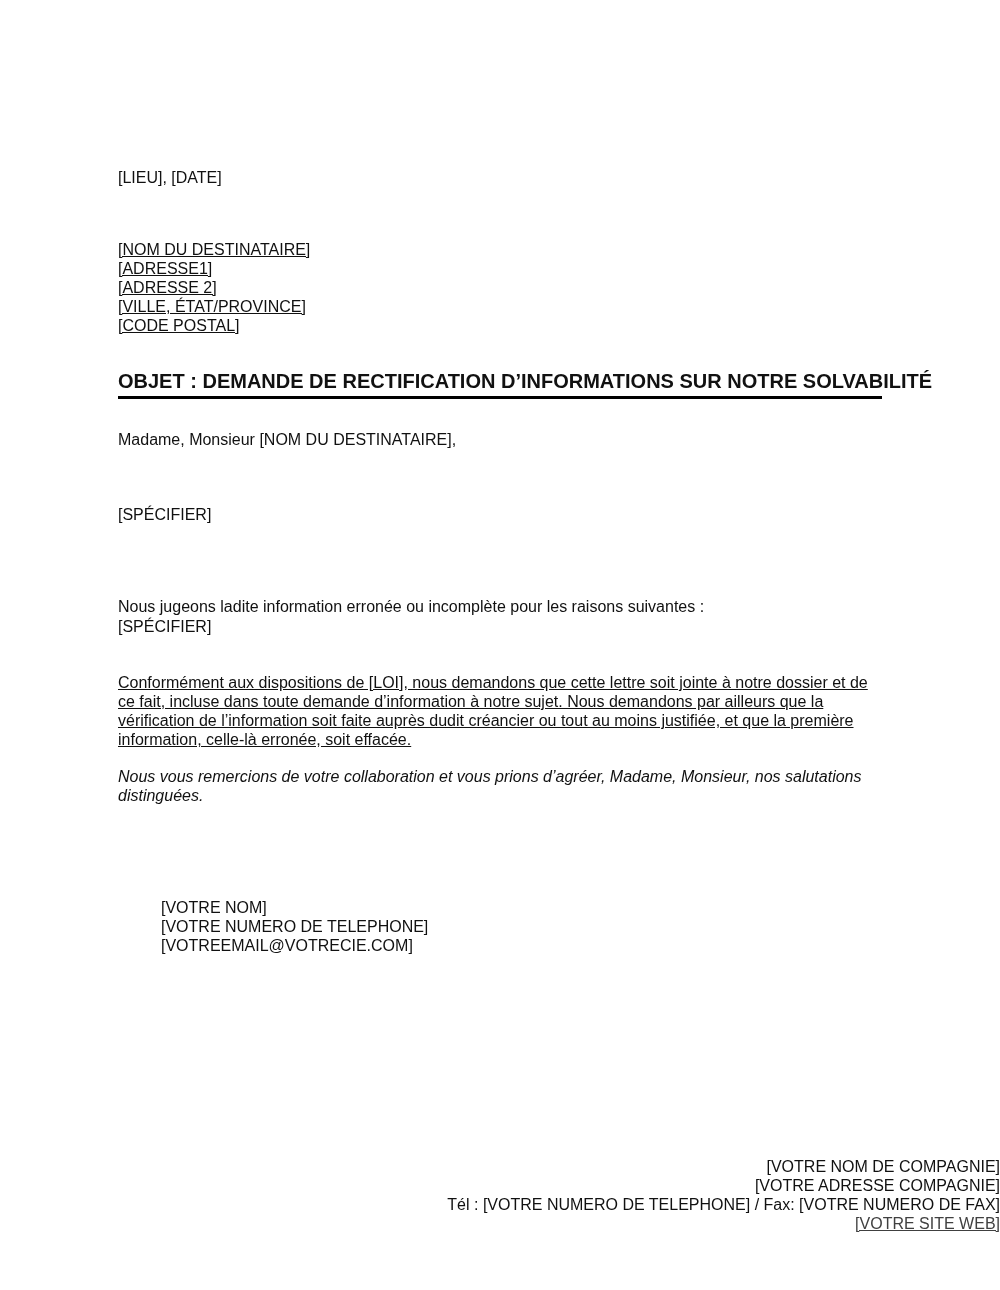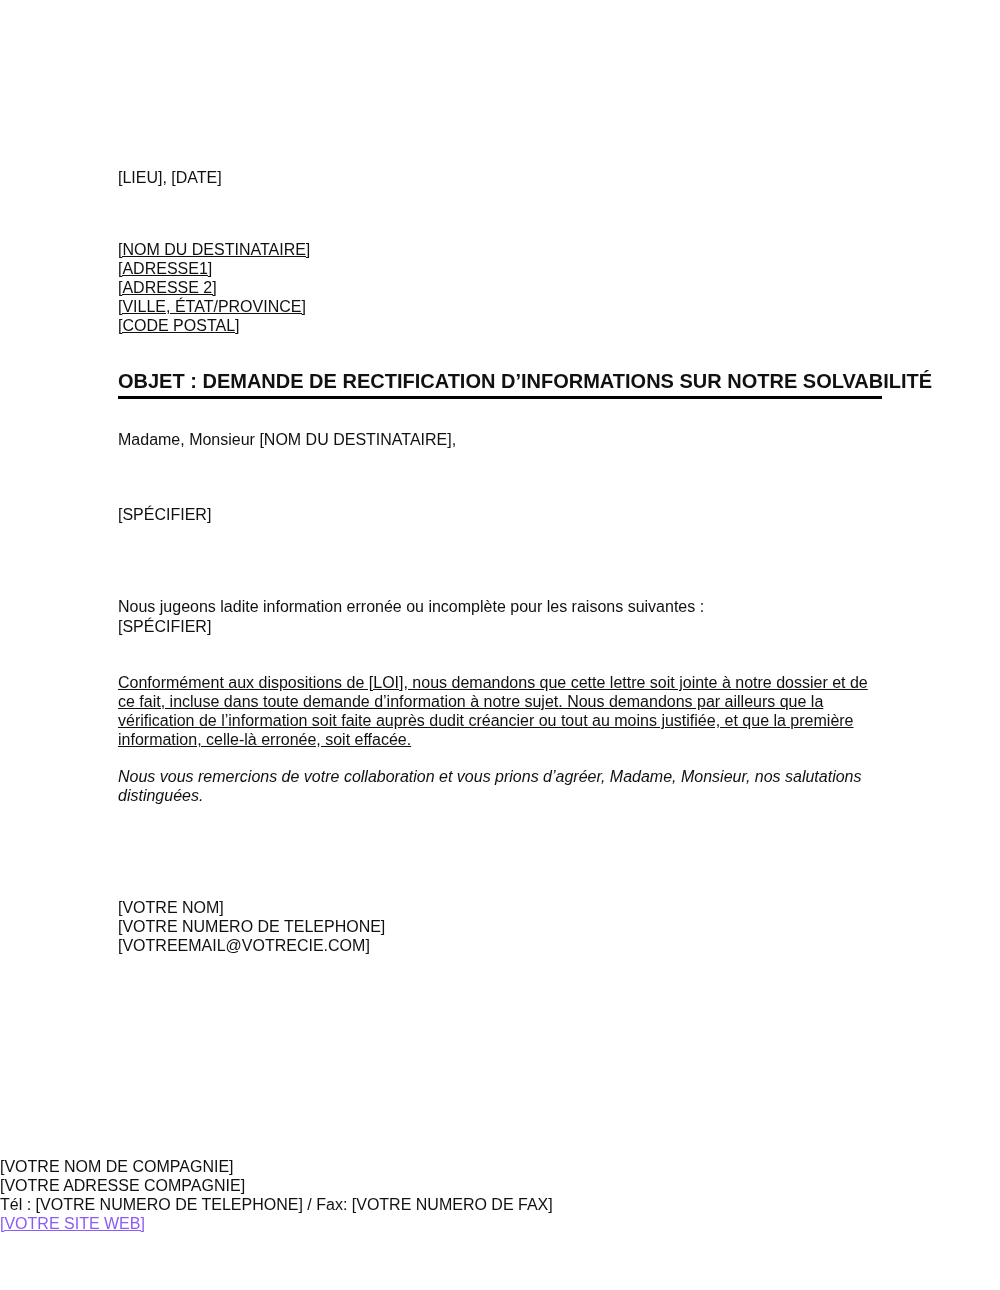--- a/index.html
+++ b/index.html
@@ -45,25 +45,25 @@
       top: 396px;
       width: 764px;
       height: 3px;
       background: #000000;
     }
     .footer {
       position: absolute;
       left: 0;
       width: 1000px;
       top: 1157px;
-      text-align: left;
+      text-align: right;
       line-height: 19px;
     }
     .footer a {
-      color: #8b5cf6;
+      color: #404040;
       text-decoration: underline;
     }
   </style>
 </head>
 <body>
 
 <div class="page">
 
   <div class="block" style="top:168px;">
     <span class="line">[LIEU], [DATE]</span>
@@ -98,21 +98,21 @@
   </div>
 
   <div class="block para" style="top:673px; width:750px;text-decoration:underline;">
     <span>Conformément aux dispositions de [LOI], nous demandons que cette lettre soit jointe à notre dossier et de ce fait, incluse dans toute demande d’information à notre sujet. Nous demandons par ailleurs que la vérification de l’information soit faite auprès dudit créancier ou tout au moins justifiée, et que la première information, celle-là erronée, soit effacée.</span>
   </div>
 
   <div class="block para" style="top:767px; width:768px;font-style:italic;">
     <span>Nous vous remercions de votre collaboration et vous prions d’agréer, Madame, Monsieur, nos salutations distinguées.</span>
   </div>
 
-  <div class="block" style="top:898px;">
+  <div class="block" style="top:898px;margin-left:43px;">
     <span class="line">[VOTRE NOM]</span>
     <span class="line">[VOTRE NUMERO DE TELEPHONE]</span>
     <span class="line">[VOTREEMAIL@VOTRECIE.COM]</span>
   </div>
 
   <div class="footer">
     <span class="line">[VOTRE NOM DE COMPAGNIE]</span>
     <span class="line">[VOTRE ADRESSE COMPAGNIE]</span>
     <span class="line">Tél : [VOTRE NUMERO DE TELEPHONE] / Fax: [VOTRE NUMERO DE FAX]</span>
     <span class="line"><a href="#">[VOTRE SITE WEB]</a></span>

